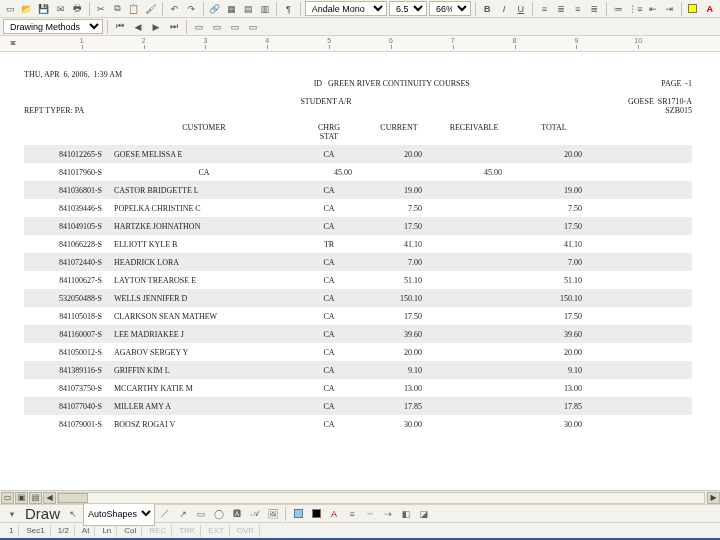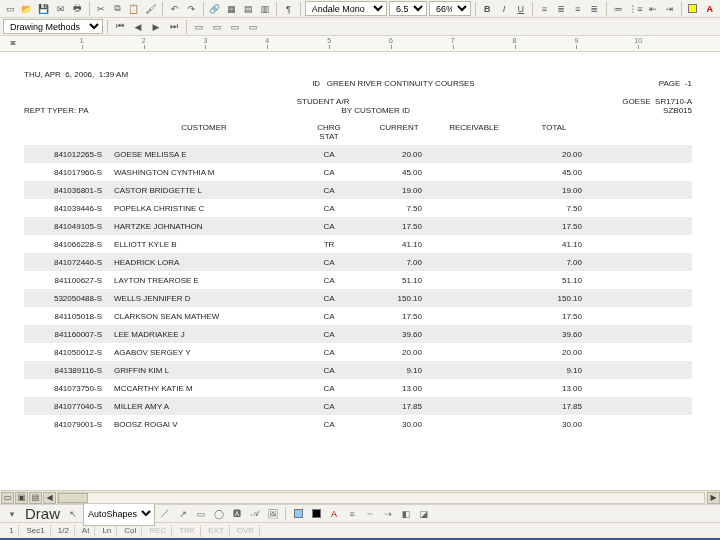--- a/index.html
+++ b/index.html
@@ -9,21 +9,21 @@
   .tb-sep { width:1px; height:14px; background:#c9c5b5; margin:0 2px; }
   .tb-select { height:15px; font-size:9px; border:1px solid #bdb9a6; background:#fff; padding:0 2px; }
   .tb-text { font-size:15px; color:#333; padding:0 3px; }
   .ruler { height: 16px; background:#f8f7f2; border-bottom:1px solid #d7d3c6; position:relative; font-size:7px; color:#777; }
   .ruler .marks { position:absolute; left:20px; right:8px; top:0; bottom:0; }
   .ruler .tick { position:absolute; top:9px; width:1px; height:4px; background:#999; }
   .ruler .num { position:absolute; top:1px; transform:translateX(-50%); }
   .ruler .lmark { position:absolute; left:10px; top:2px; width:7px; height:10px; }
   .ruler .lmark::before { content:""; position:absolute; left:0; top:0; border:3px solid transparent; border-bottom:4px solid #888; }
   .ruler .lmark::after { content:""; position:absolute; left:0; bottom:0; border:3px solid transparent; border-top:4px solid #888; }
-  .doc-area { position:relative; height: 438px; background:#fff; overflow:hidden; padding:18px 28px 4px 24px; font-family: Liberation Sans, sans-serif; font-size:8px; color:#222; }
+  .doc-area { position:relative; height: 438px; background:#fff; overflow:hidden; padding:18px 28px 4px 24px; font-family: Liberation Serif, serif; font-size:8px; color:#222; }
   .r-head { display:flex; justify-content:space-between; }
   .r-head .left { white-space:pre; }
   .r-head .center { text-align:center; white-space:pre; flex:1; }
   .r-head .right { text-align:right; white-space:pre; }
   .colhead { display:grid; grid-template-columns: 90px 180px 70px 70px 80px 80px; margin-top:8px; color:#222; }
   .colhead div { font-size:8px; }
   .rows { margin-top:4px; }
   .row { display:grid; grid-template-columns: 90px 180px 70px 70px 80px 80px; align-items:center; height:18px; font-size:8px; }
   .row.alt { background:#ececec; }
   .num-r { text-align:right; padding-right:12px; }
@@ -154,21 +154,20 @@
       <span>PAGE</span>  <span>-1</span>
     </div>
   </div>
   <div class="r-head">
     <div class="left"></div>
     <div class="center"><span>STUDENT A/R</span></div>
     <div class="right"><span>GOESE</span>  <span>SR1710-A</span></div>
   </div>
   <div class="r-head">
     <div class="left">REPT TYPER: PA</div>
-    <div class="center"><span>BY CUSTOMER ID</span></div>
     <div class="right"><span>SZB015</span></div>
   </div>
 
   <div class="colhead">
     <div></div>
     <div style="text-align:center">CUSTOMER</div>
     <div style="white-space:pre; text-align:center">CHRG
 STAT</div>
     <div style="text-align:center">CURRENT</div>
     <div style="text-align:center">RECEIVABLE</div>
@@ -179,21 +178,20 @@
       <div class="row alt">
         <div class="num-r">841012265-S</div>
         <div>GOESE MELISSA E</div>
         <div style="text-align:center">CA</div>
         <div class="num-r">20.00</div>
         <div class="num-r"></div>
         <div class="num-r">20.00</div>
       </div>
       <div class="row">
         <div class="num-r">841017960-S</div>
-        <div>WASHINGTON CYNTHIA M</div>
         <div style="text-align:center">CA</div>
         <div class="num-r">45.00</div>
         <div class="num-r"></div>
         <div class="num-r">45.00</div>
       </div>
       <div class="row alt">
         <div class="num-r">841036801-S</div>
         <div>CASTOR BRIDGETTE L</div>
         <div style="text-align:center">CA</div>
         <div class="num-r">19.00</div>

